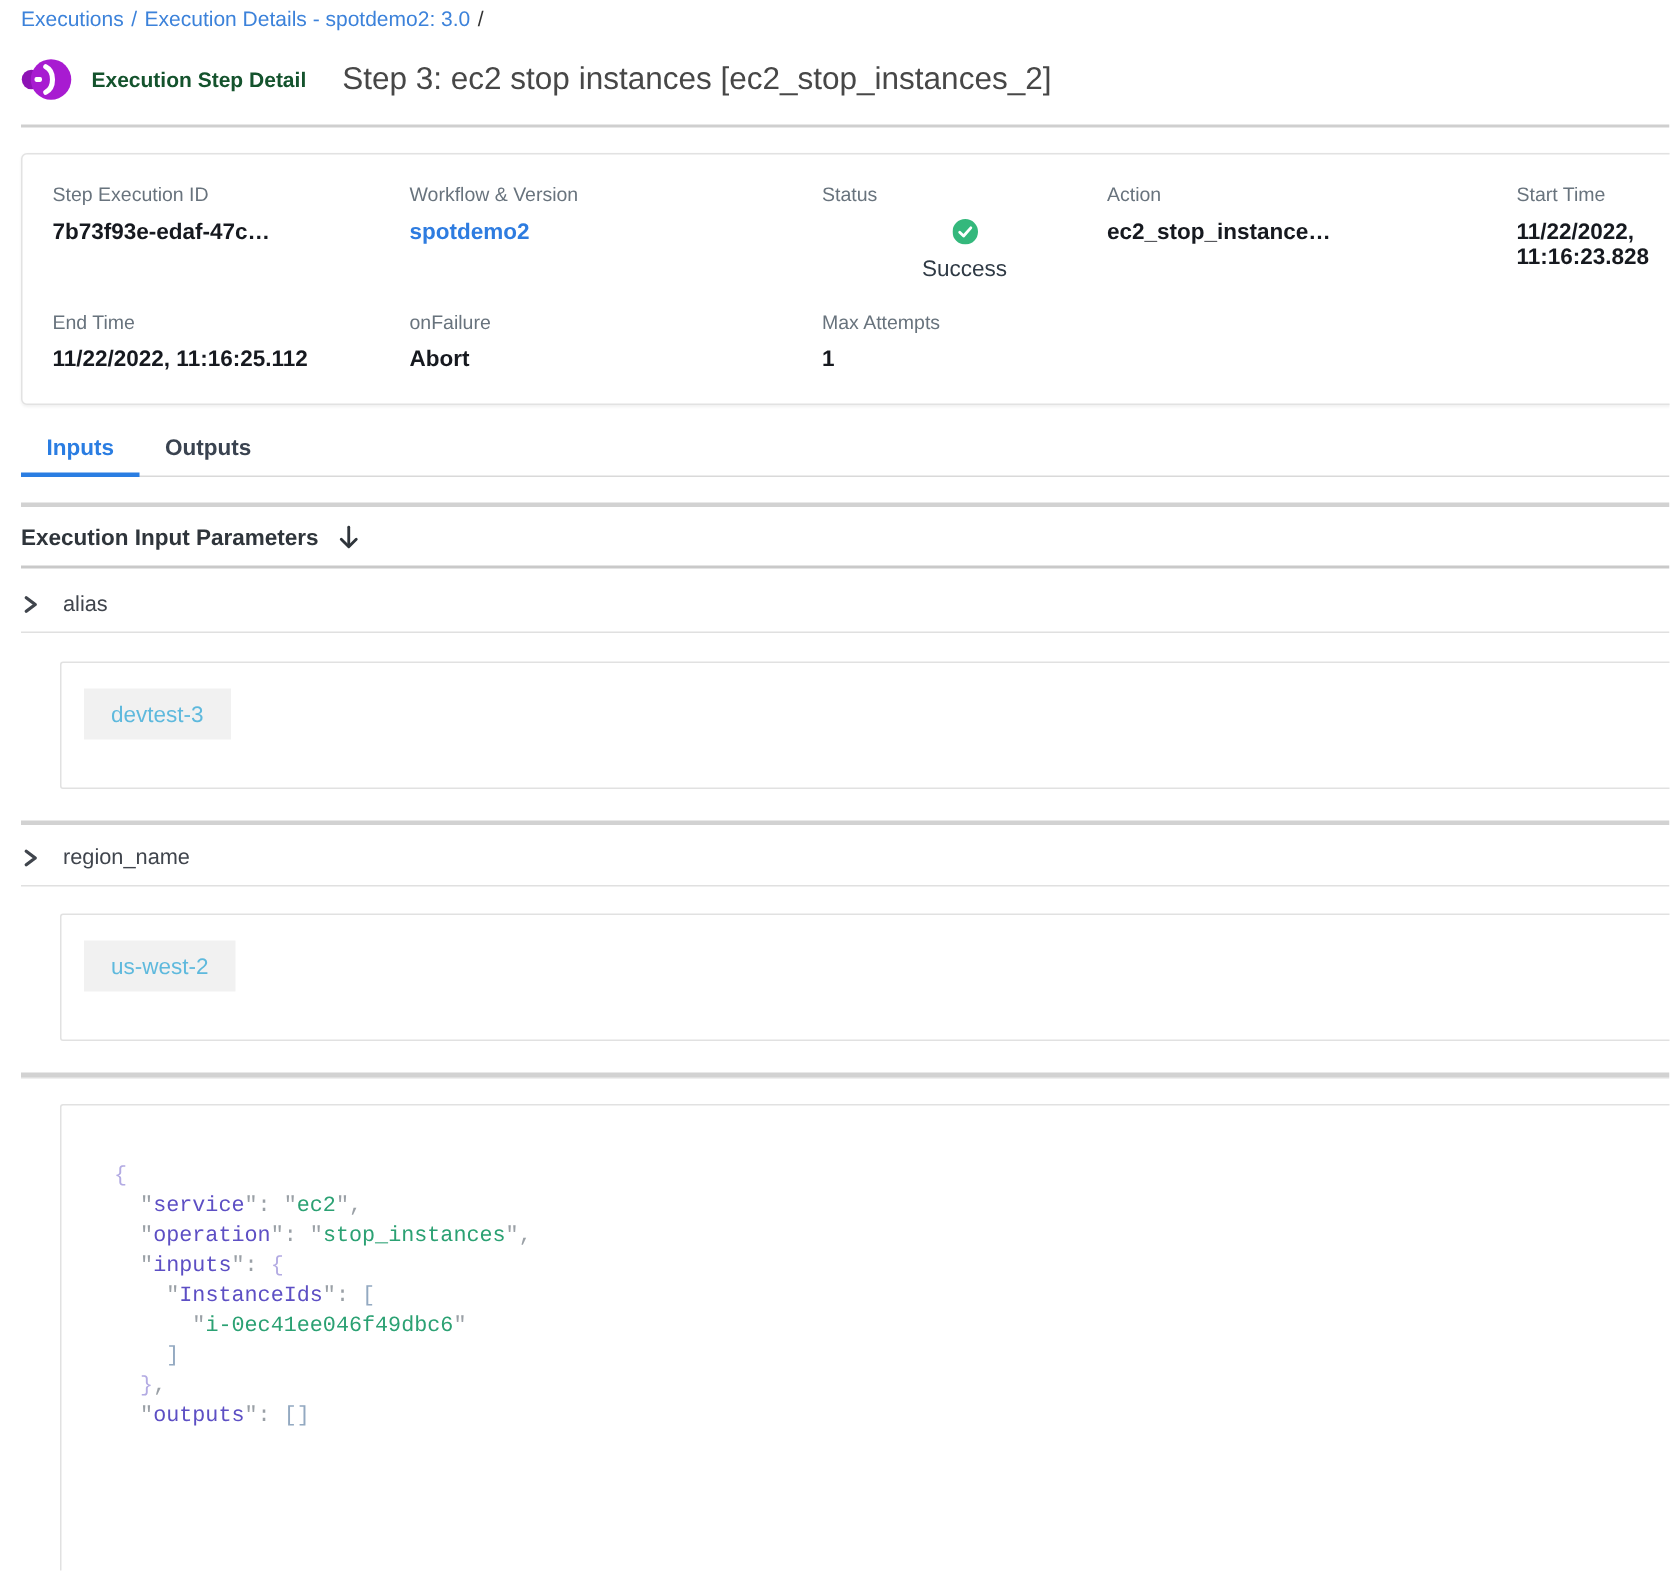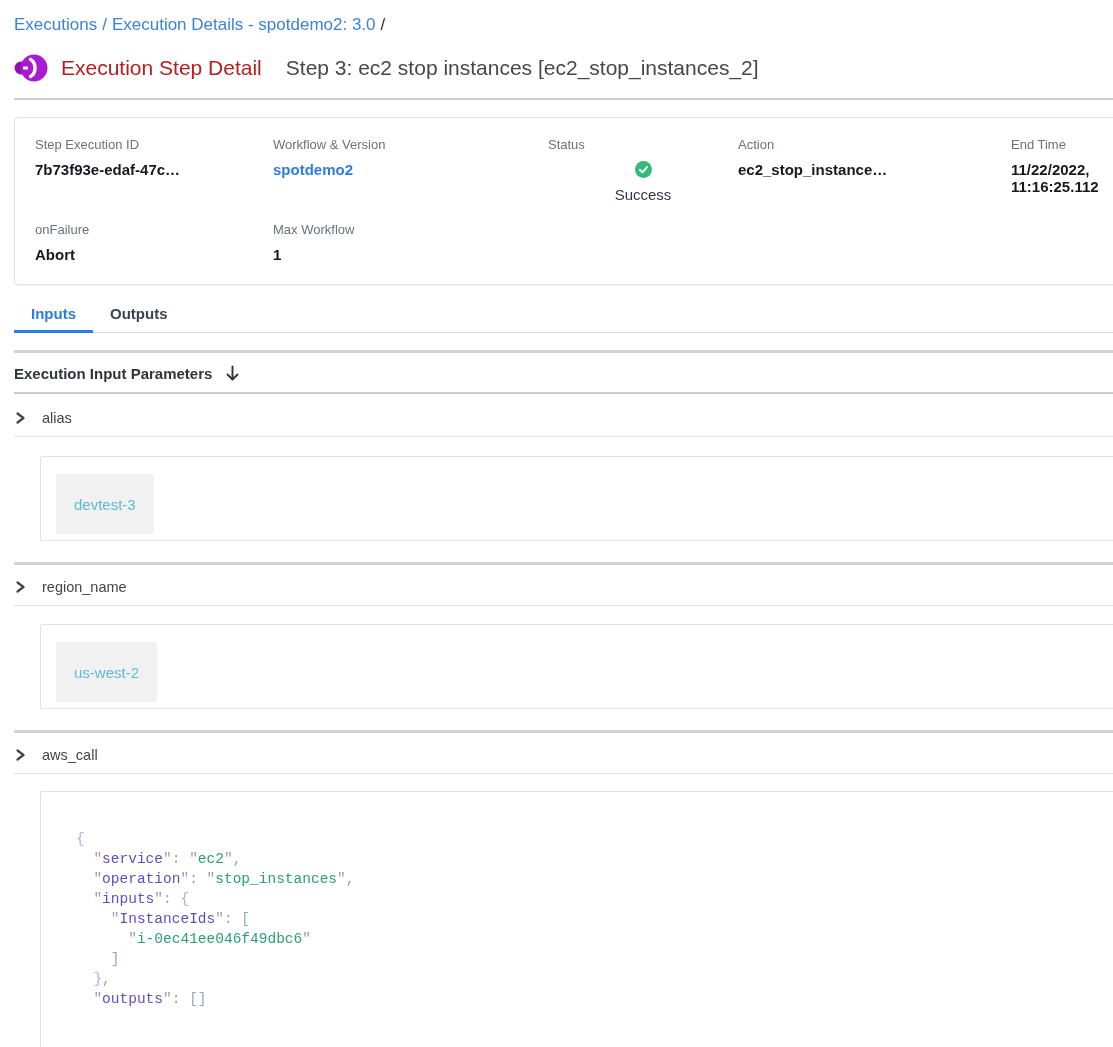--- a/index.html
+++ b/index.html
@@ -4,29 +4,29 @@
 <style>
   * { box-sizing: border-box; }
   html,body { margin:0; padding:0; }
   body {
     width:1113px; height:1047px; overflow:hidden; background:#fff;
     font-family:"Liberation Sans","DejaVu Sans",sans-serif; color:#333;
   }
   .page { padding-left:14px; }
 
   
-  .breadcrumb { padding-top:15px; font-size:17px; color:#333; }
+  .breadcrumb { padding-top:4px; font-size:14px; color:#333; }
   .breadcrumb a { color:#3c82da; text-decoration:none; cursor:pointer; }
   .bc-sep { color:#3c82da; margin:0 5px; }
   .bc-trail { color:#333; margin-left:5px; }
 
   
   .header-row { margin-top:16px; display:flex; align-items:center; gap:13px; }
   .logo { width:34px; height:34px; flex:0 0 auto; }
-  .page-title { font-size:21px; font-weight:400; color:#b91c1c; }
+  .page-title { font-size:14px; font-weight:700; color:#14532d; }
   .page-subtitle { font-size:21px; font-weight:400; color:#474747; margin-left:11px; }
 
   
   .hr-thin  { height:1px; background:#e0e0e0; }
   .hr-line  { height:1px; background:#cfcfcf; }
   .hr-mid   { height:2px; background:#c9c9c9; }
   .hr-thick { height:3px; background:#d2d2d2; }
 
   .info-title { margin-top:22px; font-size:15.5px; color:#333; }
   .info-title + .hr-line { margin-top:11px; }
@@ -64,21 +64,21 @@
     font-size:14.5px; color:#40454d; cursor:pointer; }
   .sec-head.after-mid { margin-top:12px; }
   .sec-head.after-thick { margin-top:10px; }
   .sec-head + .hr-thin { margin-top:6px; }
   .sec-sep { margin-top:21px; }
 
   .panel { margin-left:26px; margin-right:-6px; border:1px solid #e1e1e1; border-radius:2px; background:#fff; }
   .chip-panel { margin-top:19px; height:85px; padding:17px 15px; }
   .chip-panel.region { margin-top:18px; }
   .chip { display:inline-flex; align-items:center; justify-content:center;
-    height:60px; padding:0 18px; background:#f1f1f1; color:#5eb9dd; font-size:15px; cursor:pointer; }
+    height:34px; padding:0 18px; background:#f1f1f1; color:#5eb9dd; font-size:15px; cursor:pointer; }
 
   
   .code-panel { margin-top:17px; height:330px; padding:37px 20px 20px 35px; }
   pre.code { margin:0; font-family:"Liberation Mono","DejaVu Sans Mono",monospace;
     font-size:14.5px; line-height:20px; }
   .tk-key { color:#5d4fc4; }
   .tk-str { color:#2ba173; }
   .tk-punc { color:#9aa0a6; }
   .tk-brace { color:#b3abe3; }
   .tk-bracket { color:#93a9c1; }
@@ -125,29 +125,33 @@
             <polyline points="4.8,8.8 7.4,11.3 12.2,5.9" fill="none" stroke="#ffffff" stroke-width="1.9" stroke-linecap="round" stroke-linejoin="round"></polyline>
           </svg>
           <span>Success</span>
         </div>
       </div>
       <div>
         <div class="f-label">Action</div>
         <div class="f-value">ec2_stop_instance…</div>
       </div>
       <div>
+        <div class="f-label">Start Time</div>
+        <div class="f-value">11/22/2022, 11:16:23.828</div>
+      </div>
+      <div>
         <div class="f-label">End Time</div>
         <div class="f-value">11/22/2022, 11:16:25.112</div>
       </div>
       <div>
         <div class="f-label">onFailure</div>
         <div class="f-value">Abort</div>
       </div>
       <div>
-        <div class="f-label">Max Workflow</div>
+        <div class="f-label">Max Attempts</div>
         <div class="f-value">1</div>
       </div>
       <div></div>
     </div>
   </div>
 
   <div class="tabs">
     <div class="tab active">Inputs</div>
     <div class="tab">Outputs</div>
   </div>
@@ -183,26 +187,20 @@
     <span>region_name</span>
   </div>
   <div class="hr-thin"></div>
   <div class="panel chip-panel region">
     <div class="chip">
       <span>us-west-2</span>
     </div>
   </div>
   <div class="hr-thick sec-sep"></div>
 
-  <div class="sec-head after-thick">
-    <svg width="13" height="14" viewBox="0 0 13 14">
-      <polyline points="3.5,2.5 9.5,7 3.5,11.5" fill="none" stroke="#40454d" stroke-width="2.2" stroke-linecap="round" stroke-linejoin="round"></polyline>
-    </svg>
-    <span>aws_call</span>
-  </div>
   <div class="hr-thin"></div>
   <div class="panel code-panel">
     <pre class="code" id="aws-call-code"><span class="tk-brace">{</span>
 <span class="tk-plain">  </span><span class="tk-punc">"</span><span class="tk-key">service</span><span class="tk-punc">": "</span><span class="tk-str">ec2</span><span class="tk-punc">",</span>
 <span class="tk-plain">  </span><span class="tk-punc">"</span><span class="tk-key">operation</span><span class="tk-punc">": "</span><span class="tk-str">stop_instances</span><span class="tk-punc">",</span>
 <span class="tk-plain">  </span><span class="tk-punc">"</span><span class="tk-key">inputs</span><span class="tk-punc">": </span><span class="tk-brace">{</span>
 <span class="tk-plain">    </span><span class="tk-punc">"</span><span class="tk-key">InstanceIds</span><span class="tk-punc">": </span><span class="tk-bracket">[</span>
 <span class="tk-plain">      </span><span class="tk-punc">"</span><span class="tk-str">i-0ec41ee046f49dbc6</span><span class="tk-punc">"</span>
 <span class="tk-plain">    </span><span class="tk-bracket">]</span>
 <span class="tk-plain">  </span><span class="tk-brace">}</span><span class="tk-punc">,</span>

